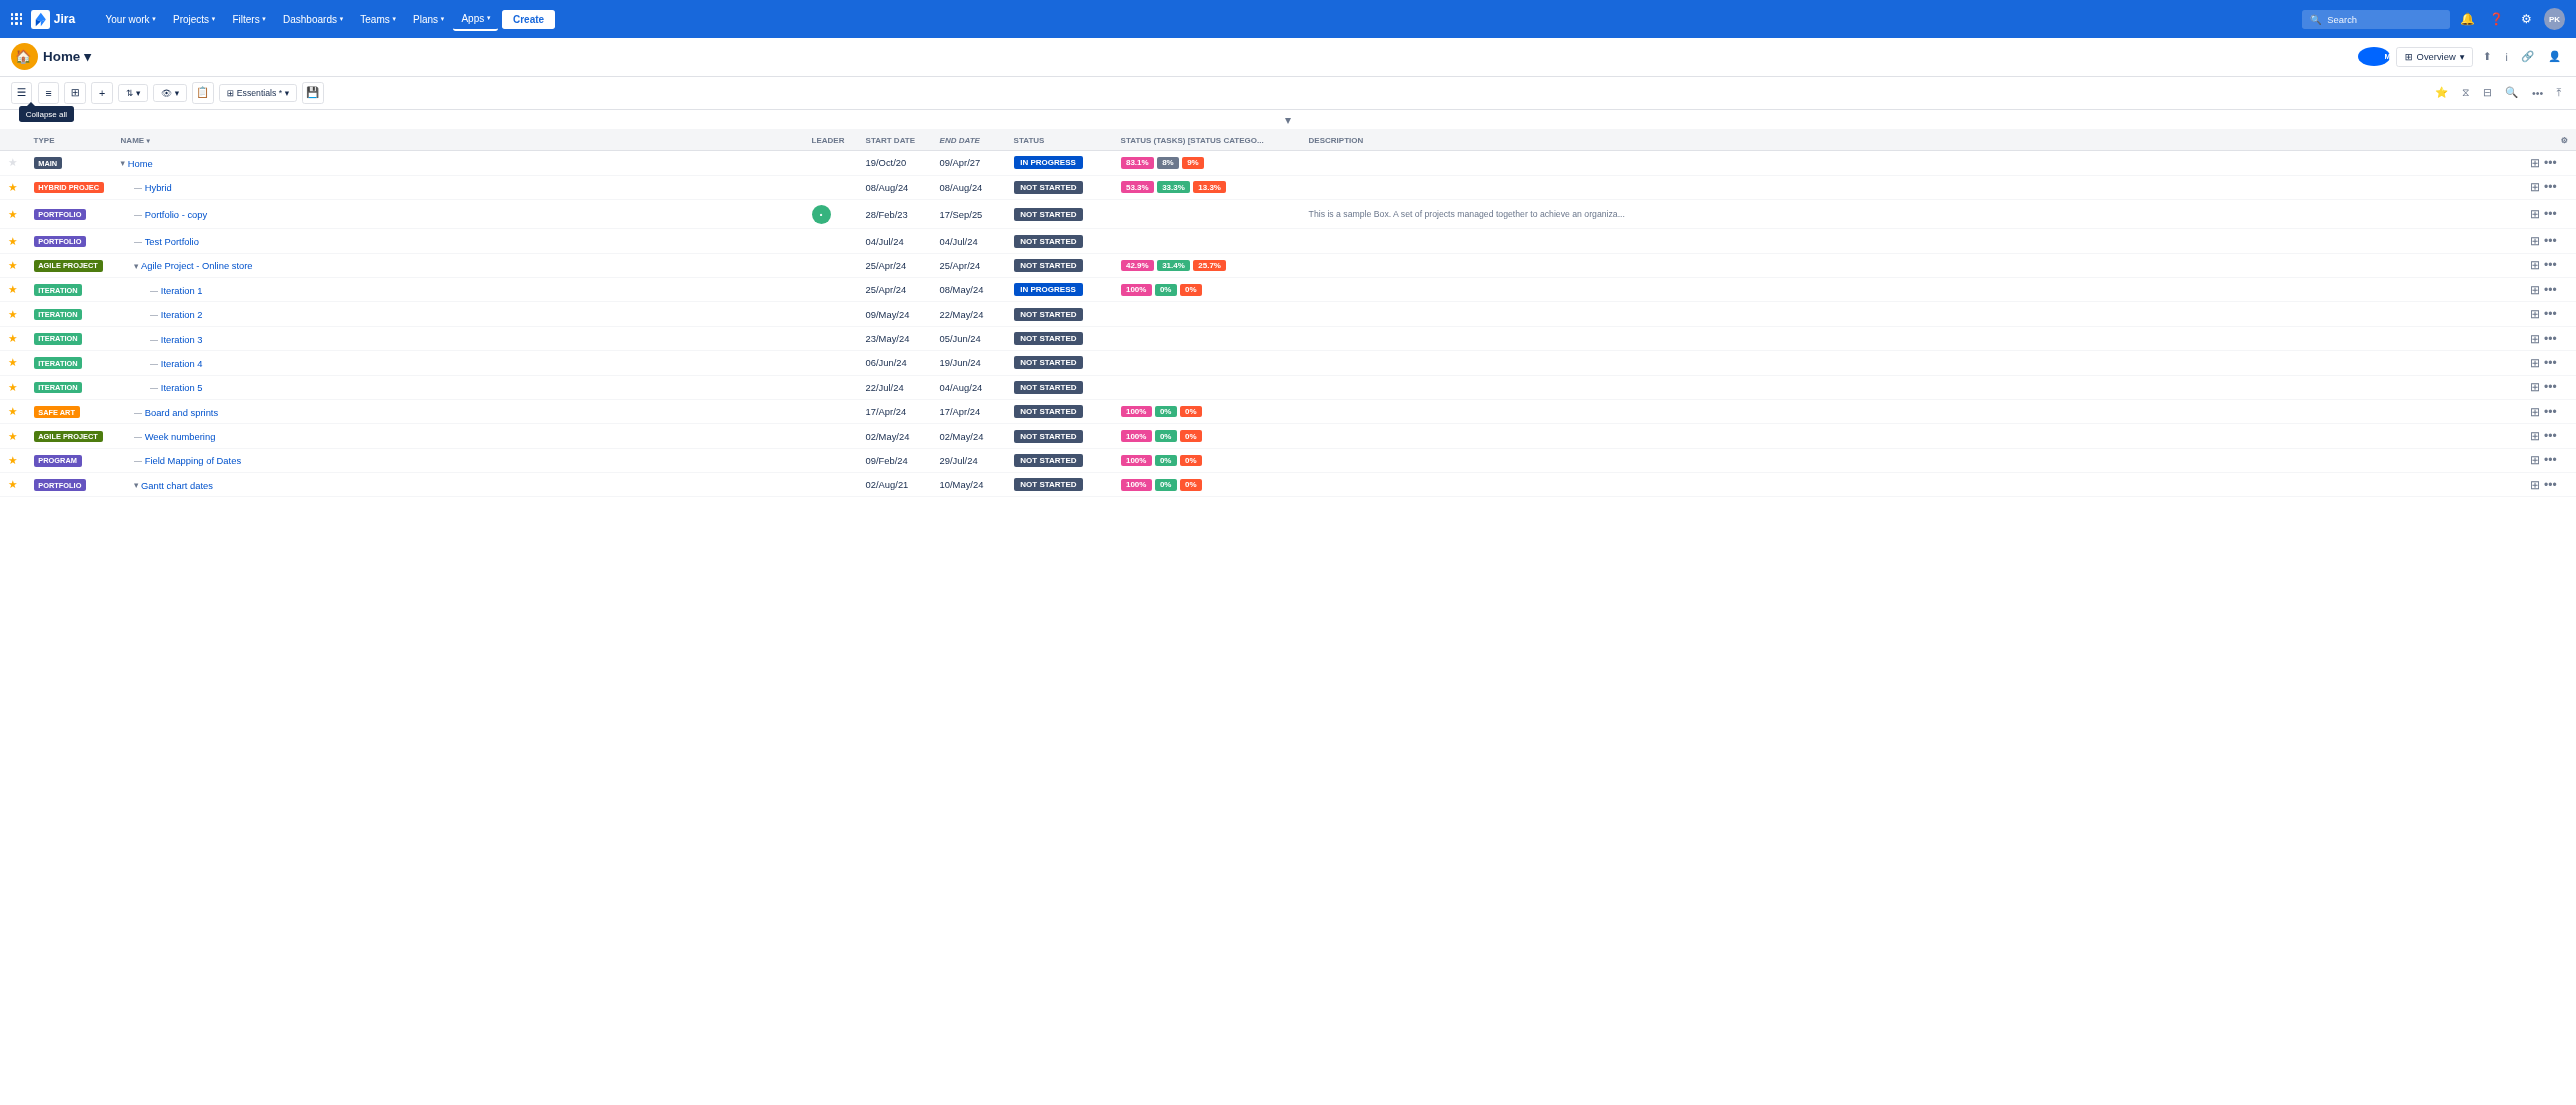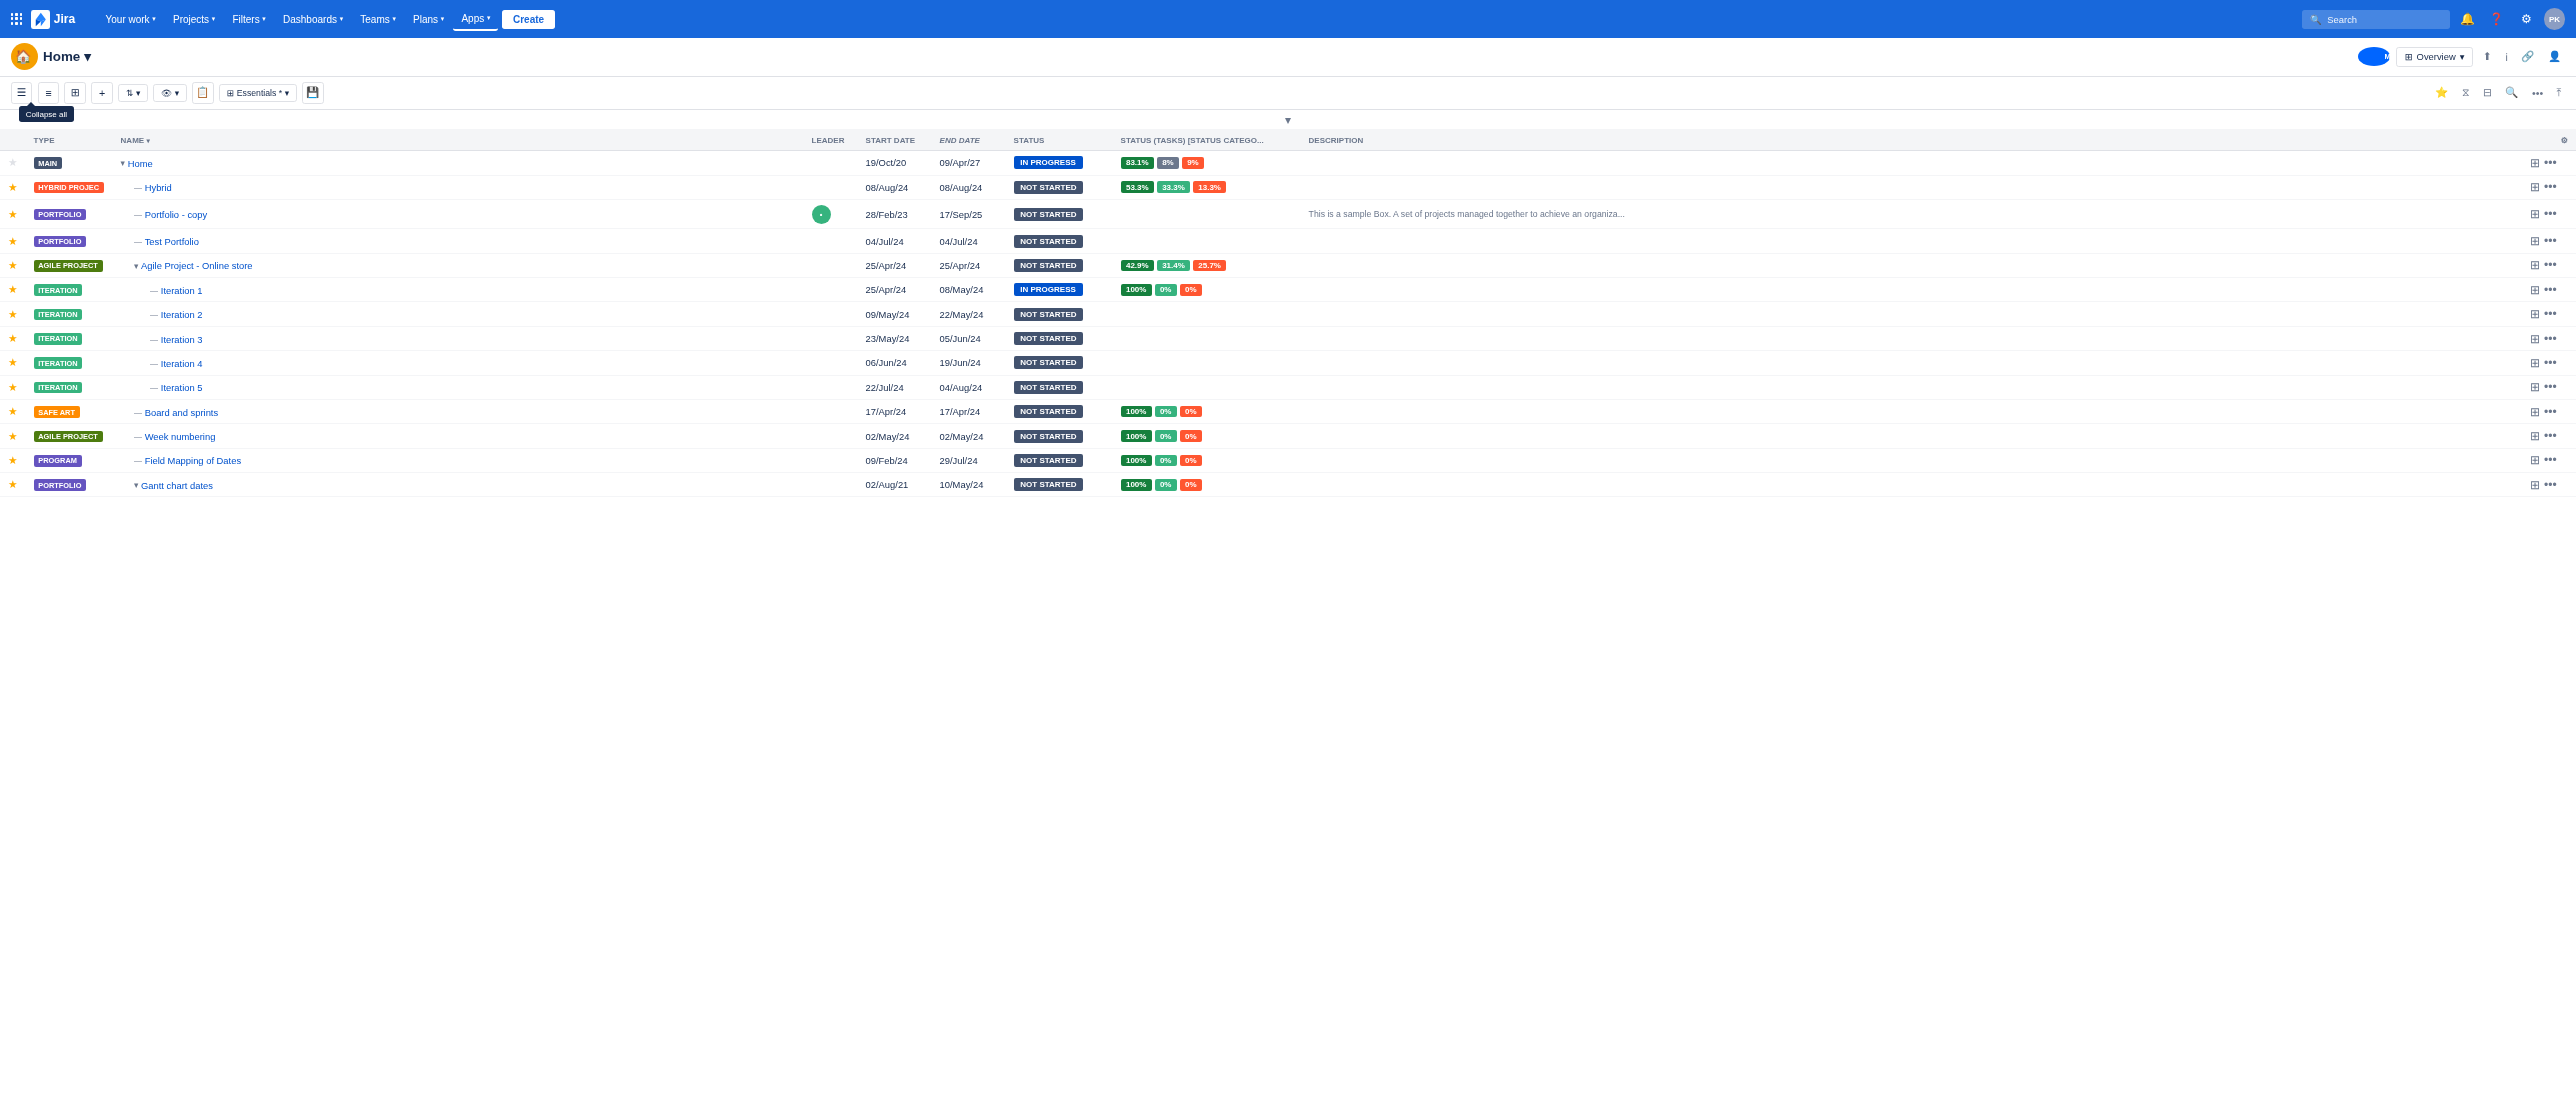--- a/index.html
+++ b/index.html
@@ -74,21 +74,21 @@
     .badge-program { background: #6554c0; color: #fff; }
 
     
     .status-badge { display: inline-block; padding: 2px 6.7px; border-radius: 2px; font-size: 8px; font-weight: 700; }
     .status-in-progress { background: #0052cc; color: #fff; }
     .status-not-started { background: #42526e; color: #fff; }
 
     
     .pct-badges { display: flex; gap: 2.7px; flex-wrap: nowrap; }
     .pct-badge { display: inline-block; padding: 1.3px 5.4px; border-radius: 2px; font-size: 8px; font-weight: 600; }
-    .pct-blue { background: #15803d; color: #fff; }
+    .pct-blue { background: #ec4899; color: #fff; }
     .pct-green { background: #36b37e; color: #fff; }
     .pct-red { background: #ff5630; color: #fff; }
     .pct-gray { background: #6b778c; color: #fff; }
 
     .star-icon { color: #dfe1e6; cursor: pointer; font-size: 10.7px; }
 
     .collapse-arrow { cursor: pointer; color: #6b778c; margin-right: 2.7px; font-size: 8.7px; display: inline-block; }
     .dash-icon { color: #6b778c; font-size: 8px; margin-right: 2.7px; }
 
     .name-link { color: #0052cc; cursor: pointer; text-decoration: none; }

